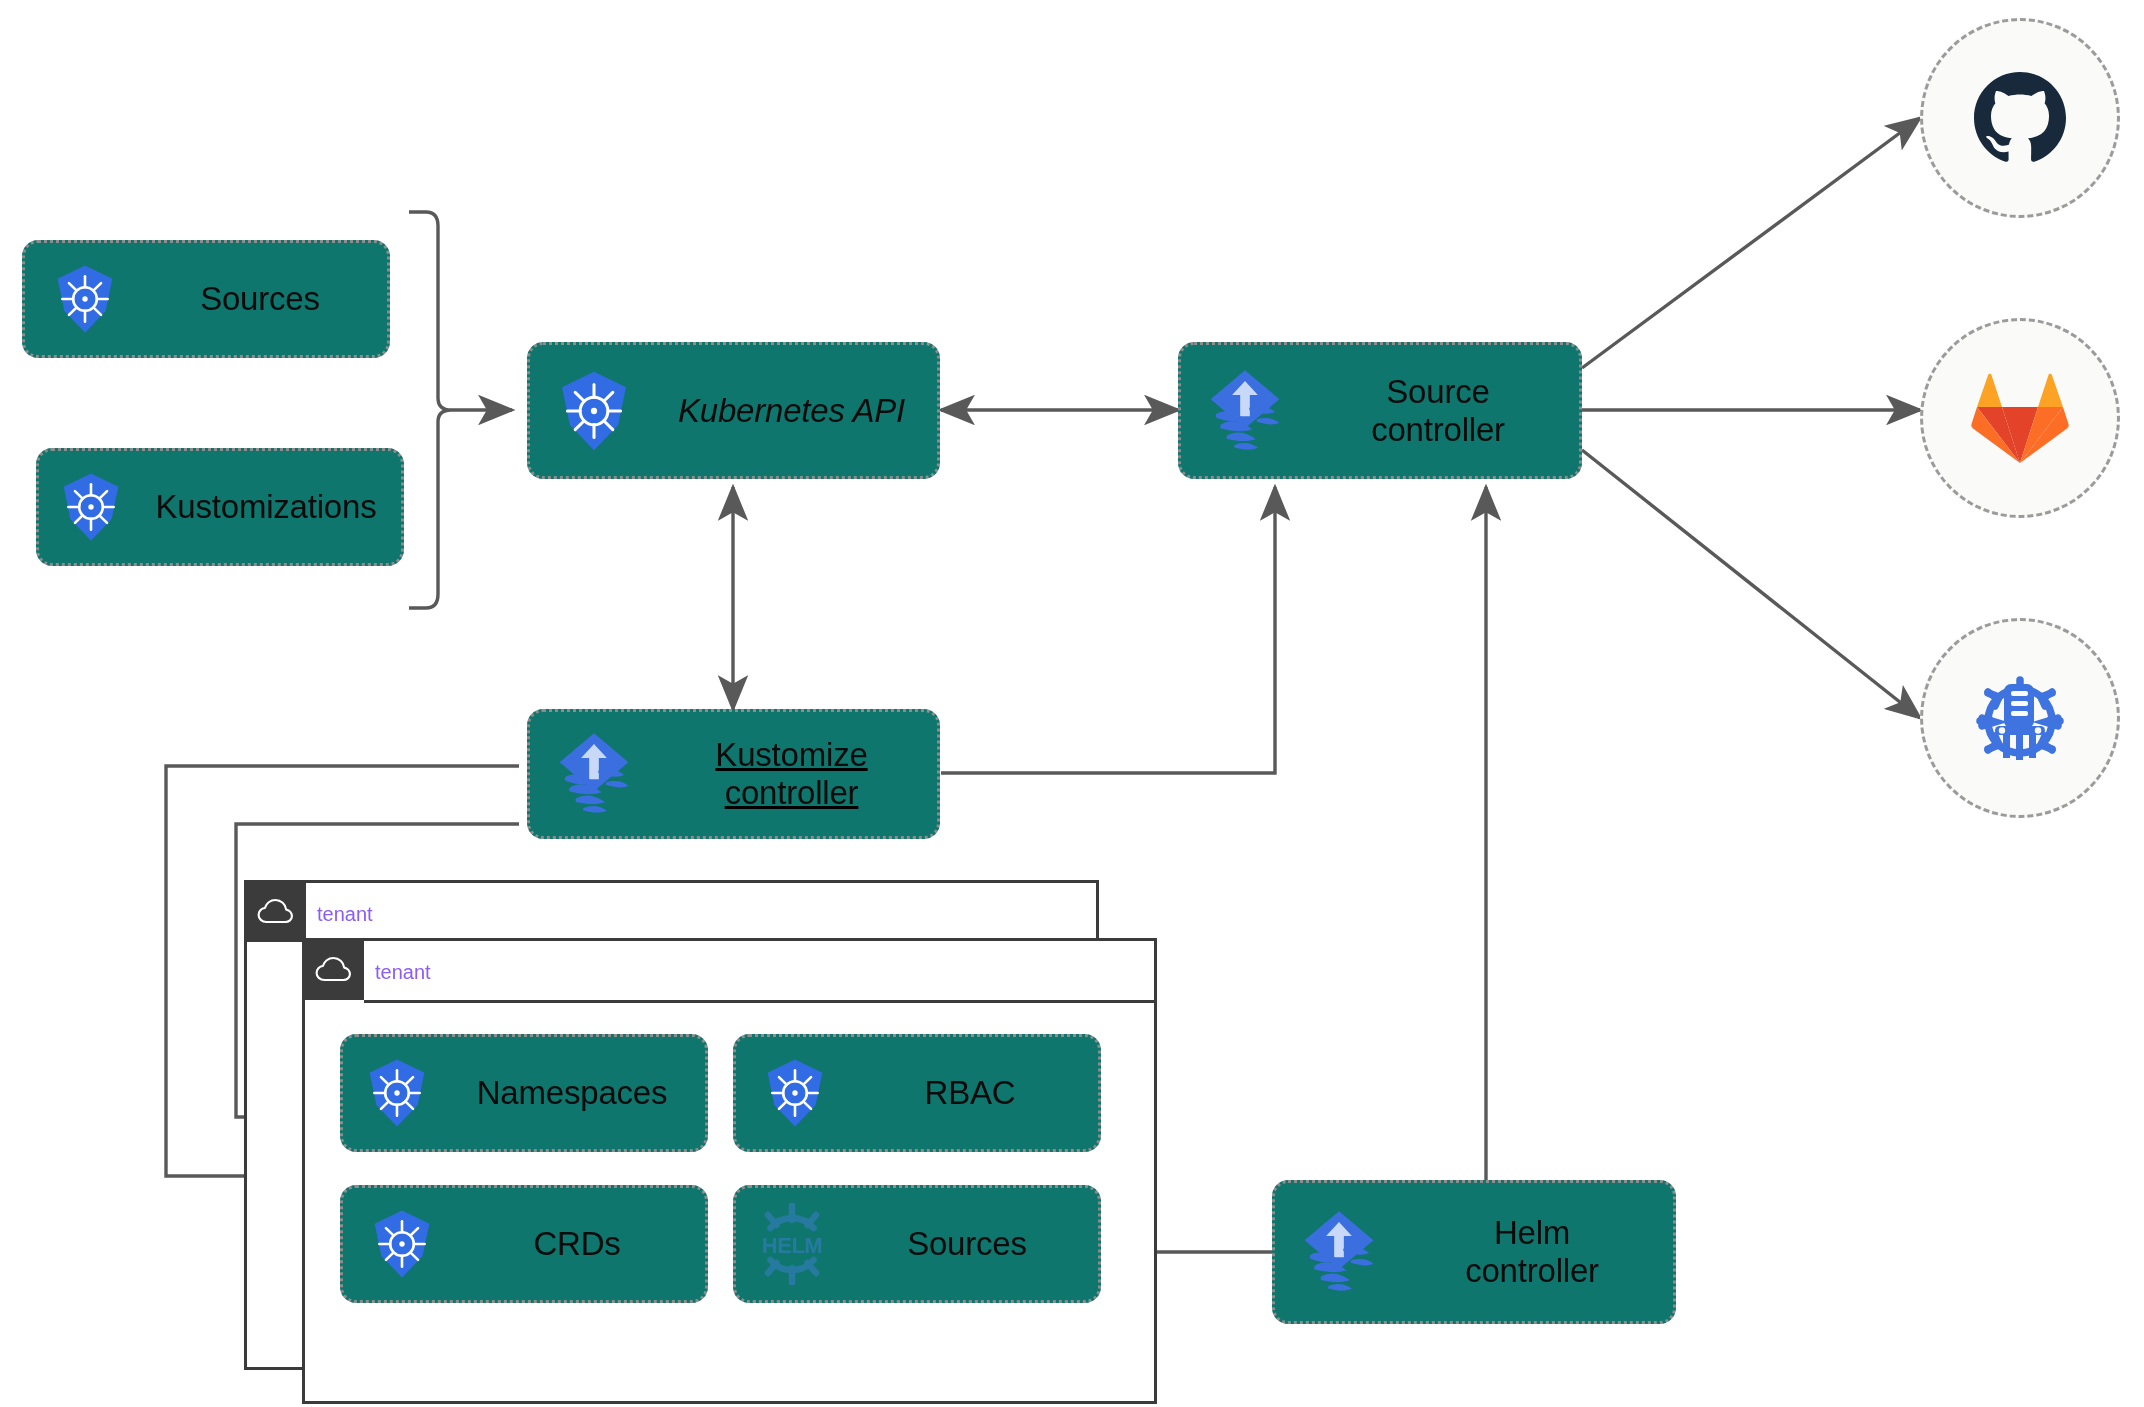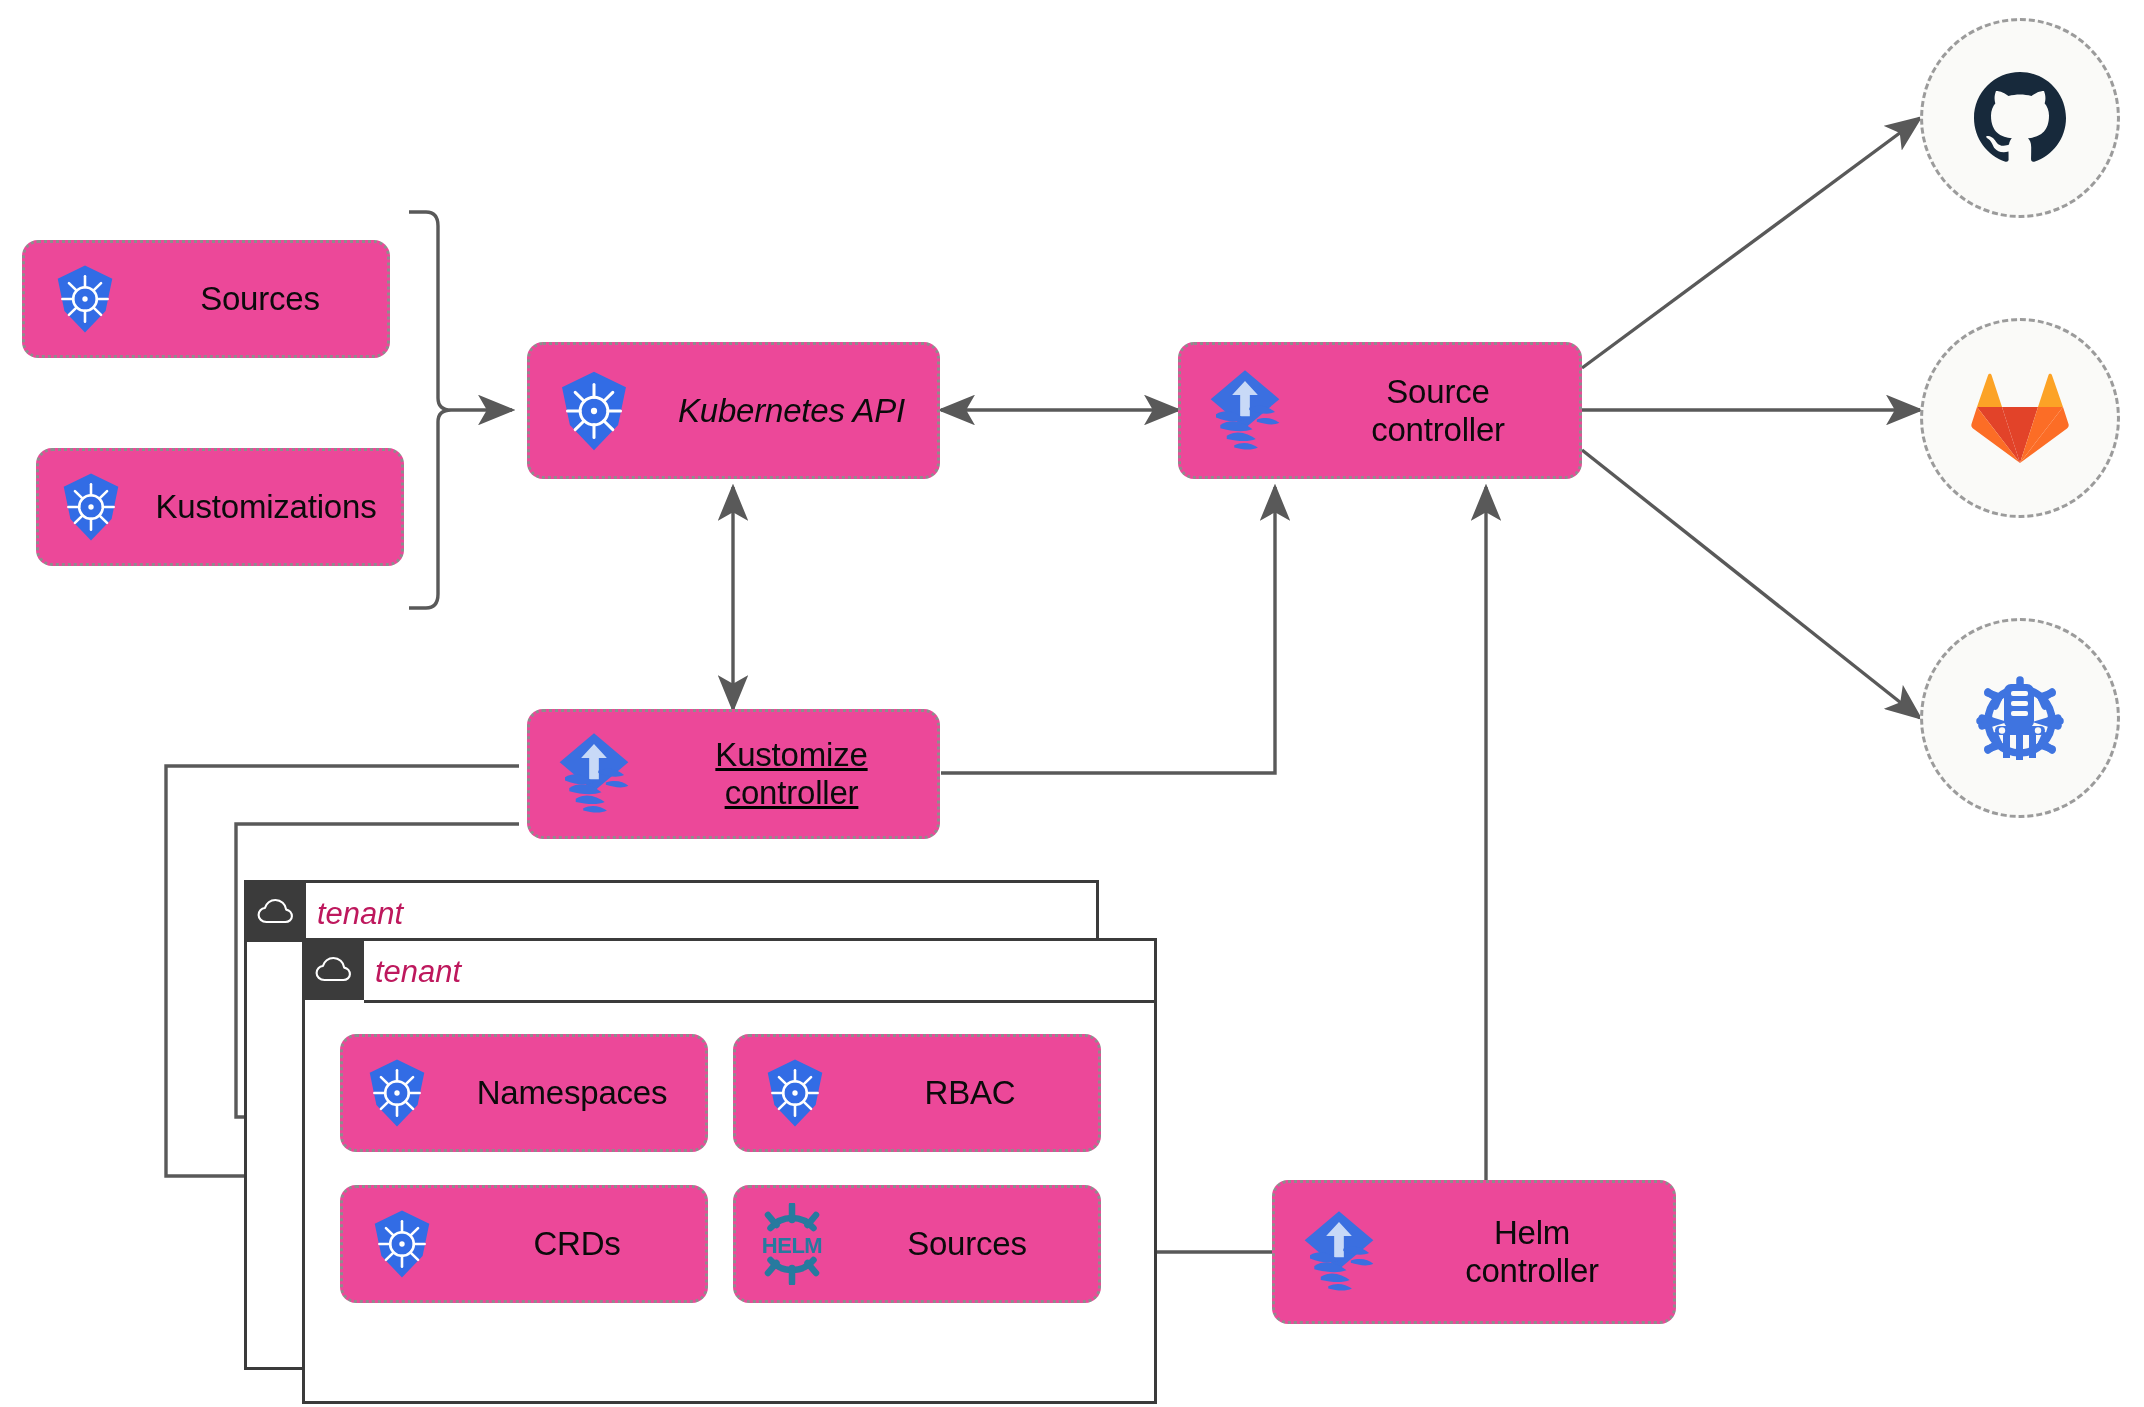--- a/index.html
+++ b/index.html
@@ -3,21 +3,21 @@
 <meta charset="utf-8">
 <style>
   html,body{margin:0;padding:0;background:#ffffff;}
   body{font-family:"Liberation Sans","DejaVu Sans",sans-serif;}
   #stage{position:relative;width:2144px;height:1407px;background:#fff;overflow:hidden;}
   svg.edges{position:absolute;left:0;top:0;width:2144px;height:1407px;pointer-events:none;}
 
   
   .node{
     position:absolute;
-    background:#ec4899;
+    background:#0f766e;
     border:3px dotted #8d8d8d;
     border-radius:16px;
     display:flex;
     align-items:center;
     box-sizing:border-box;
     justify-content:center;
   }
   .node .ico{flex:0 0 auto;display:flex;align-items:center;justify-content:center;}
   .node .lbl{
     flex:1 1 auto;
@@ -50,23 +50,22 @@
   .tenant .tab{
     position:absolute;
     left:-3px;top:-3px;
     width:62px;height:62px;
     background:#3b3b3b;
     display:flex;align-items:center;justify-content:center;
   }
   .tenant .tname{
     position:absolute;
     left:70px;top:6px;
-    font-size:31px;color:#be185d;
+    font-size:20px;color:#8b5cf6;
     line-height:50px;
-    font-style:italic;
   }
   .tenant .rule{
     position:absolute;left:59px;top:59px;right:-3px;height:3px;background:#3b3b3b;
   }
 </style>
 </head>
 <body>
 
 <div id="stage">
 

